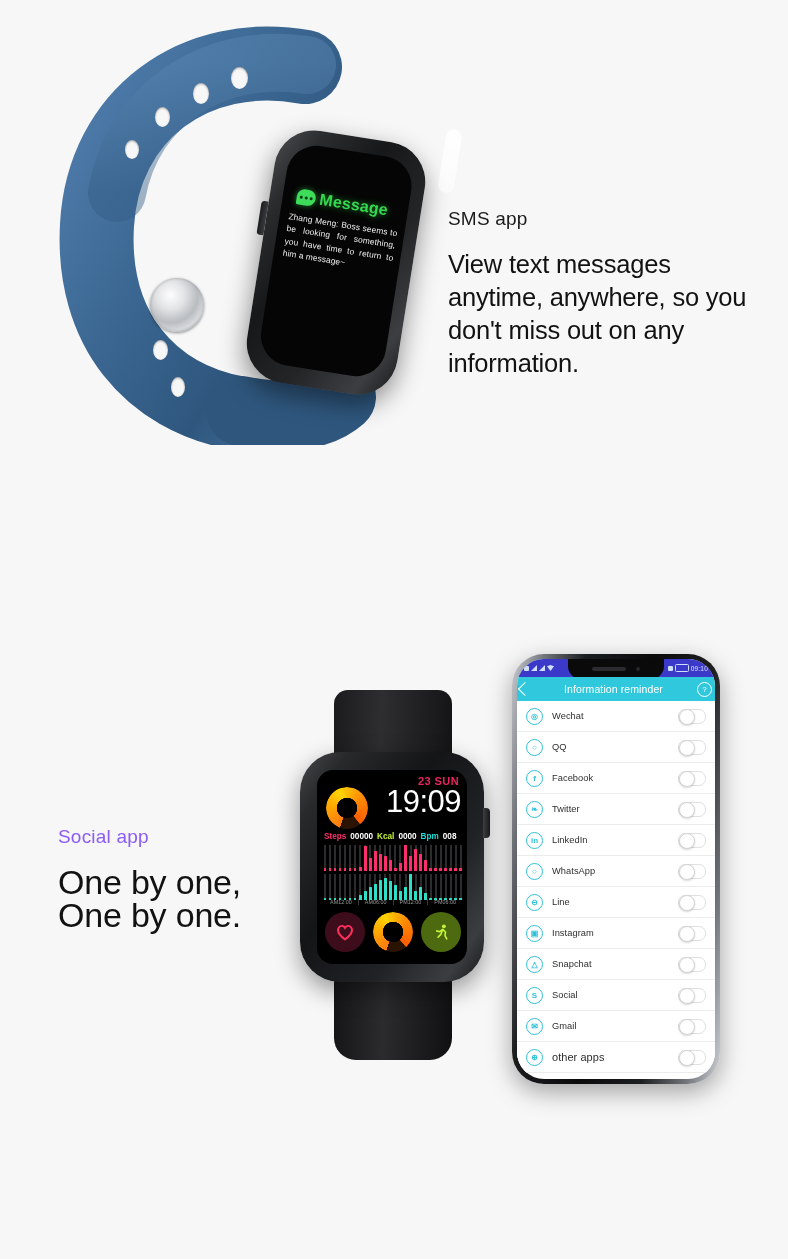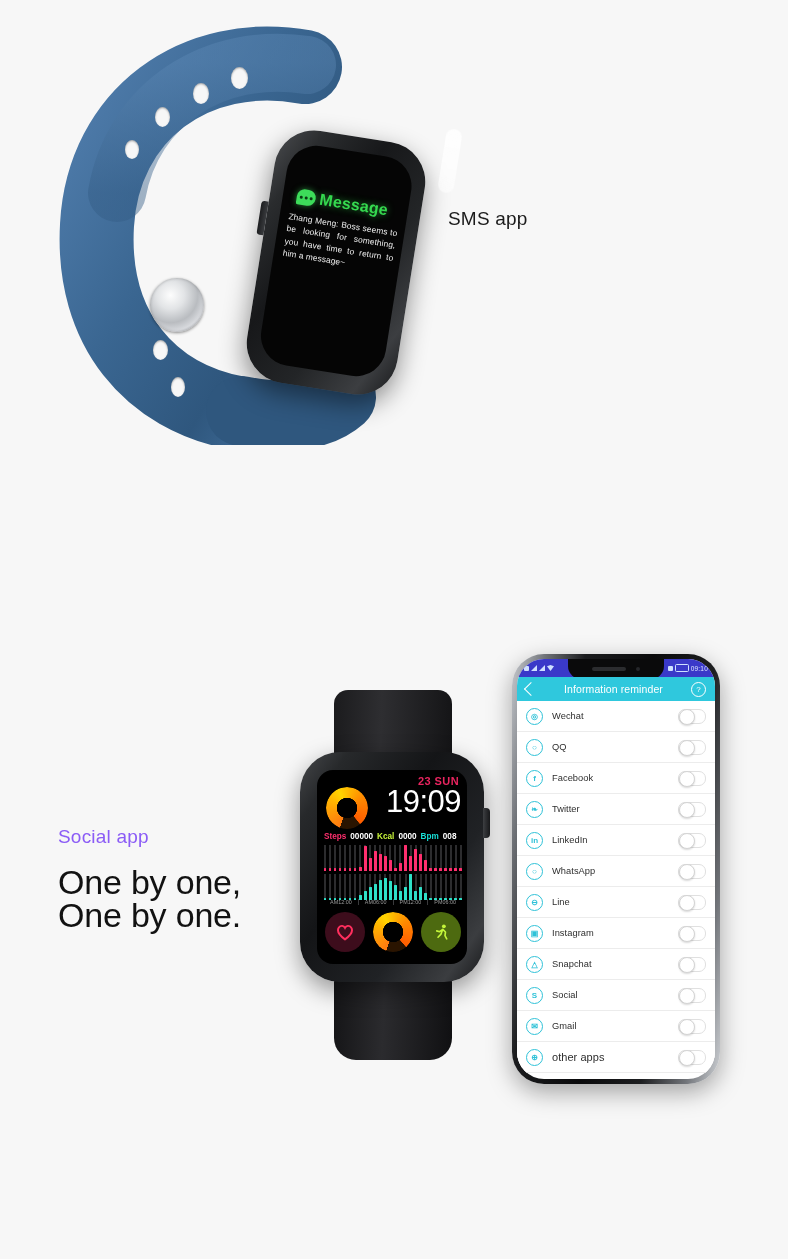--- a/index.html
+++ b/index.html
@@ -163,21 +163,21 @@
   .sb-time{color:#dfe9ff;font-size:6.5px;letter-spacing:.2px;}
   .notch{
     position:absolute;left:50%;transform:translateX(-50%);top:0;width:96px;height:20px;
     background:#0a0a0b;border-radius:0 0 13px 13px;display:flex;align-items:center;justify-content:center;gap:10px;
   }
   .notch .spk{width:34px;height:3.5px;border-radius:2px;background:#2b2c2f;}
   .notch .cam{width:4.5px;height:4.5px;border-radius:50%;background:#25262a;}
 
   .appbar{
     height:24px;background:#2fc8dd;display:flex;align-items:center;
-    padding:0 9px;box-sizing:border-box;position:relative;
+    padding:0 3px;box-sizing:border-box;position:relative;
   }
   .back-ico{width:9px;height:9px;border-left:1.8px solid #fff;border-bottom:1.8px solid #fff;transform:rotate(45deg);}
   .appbar-title{flex:1;text-align:center;color:#fff;font-size:10.5px;letter-spacing:.1px;}
   .help-ico{
     width:13px;height:13px;border:1.3px solid #fff;border-radius:50%;color:#fff;
     font-size:8px;display:flex;align-items:center;justify-content:center;
   }
 
   .applist{background:#fbfbfb;}
   .approw{
@@ -245,20 +245,21 @@
               </span>
             <span class="msg-title">Message</span>
           </div>
           <div class="msg-body">Zhang Meng: Boss seems to be looking for something, you have time to return to him a message~</div>
         </div>
       </div>
       <div class="case1-glare"></div>
     </div>
 
     <div class="sms-label">SMS app</div>
+    <div class="sms-para">View text messages anytime, anywhere, so you don't miss out on any information.</div>
   </div>
 
   <div>
     <div class="social-label">Social app</div>
     <div class="social-para">
       <span>One by one,</span><br>
       <span>One by one.</span>
     </div>
 
     <div class="watch2">

